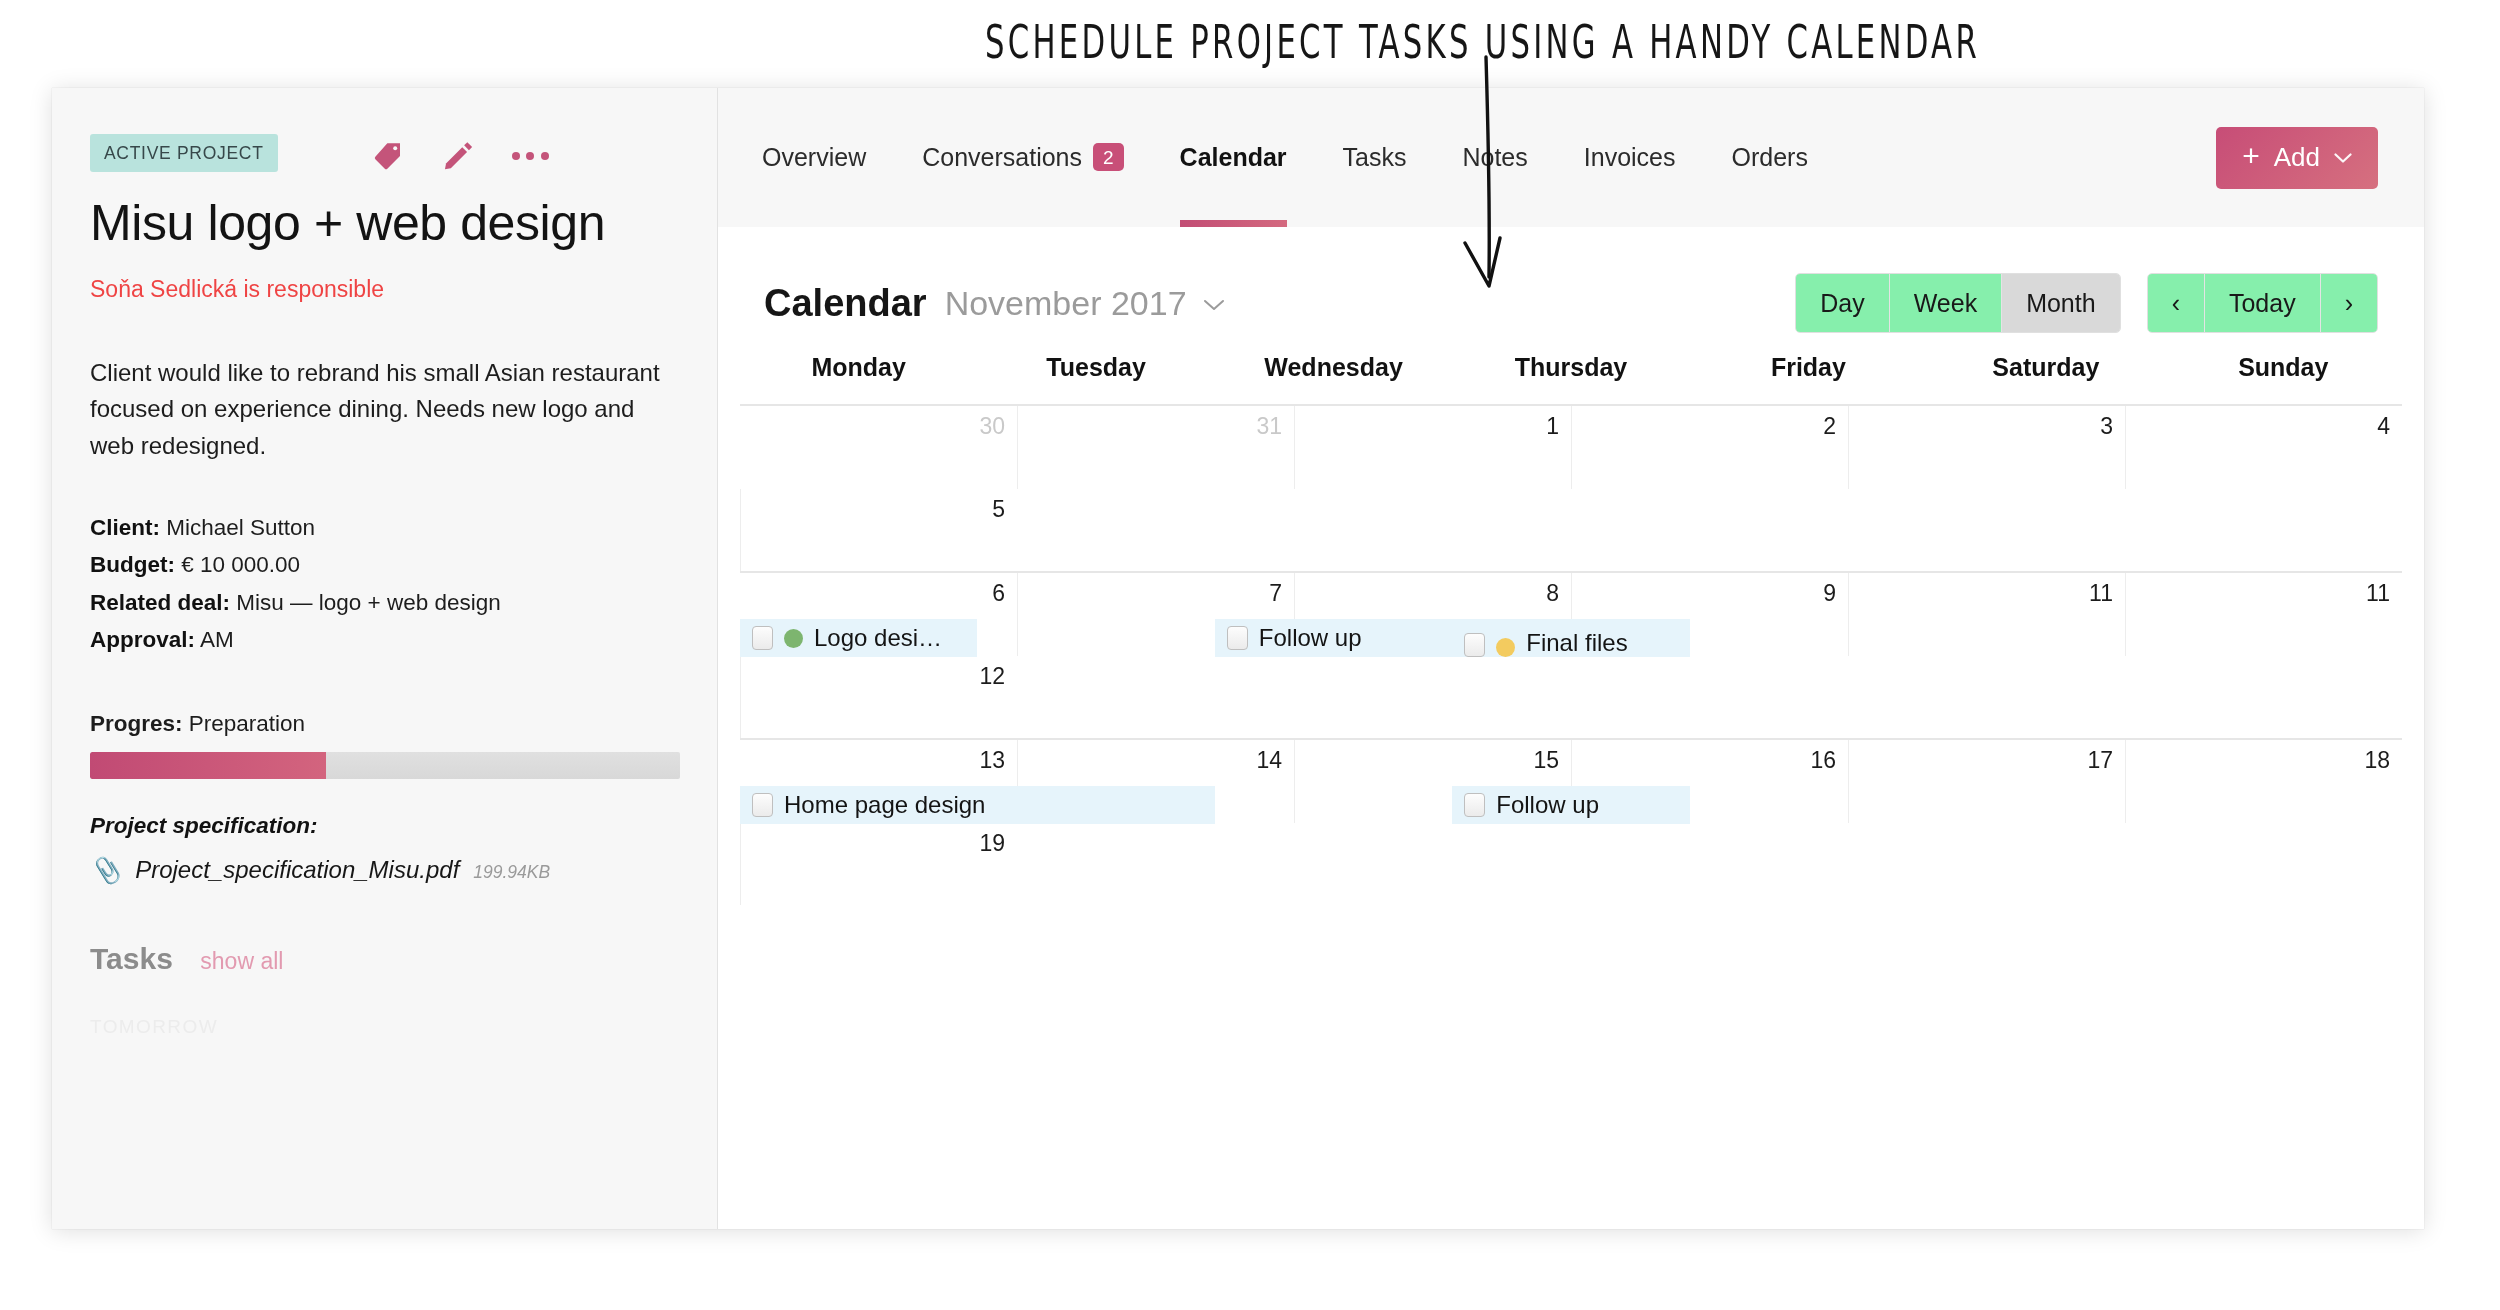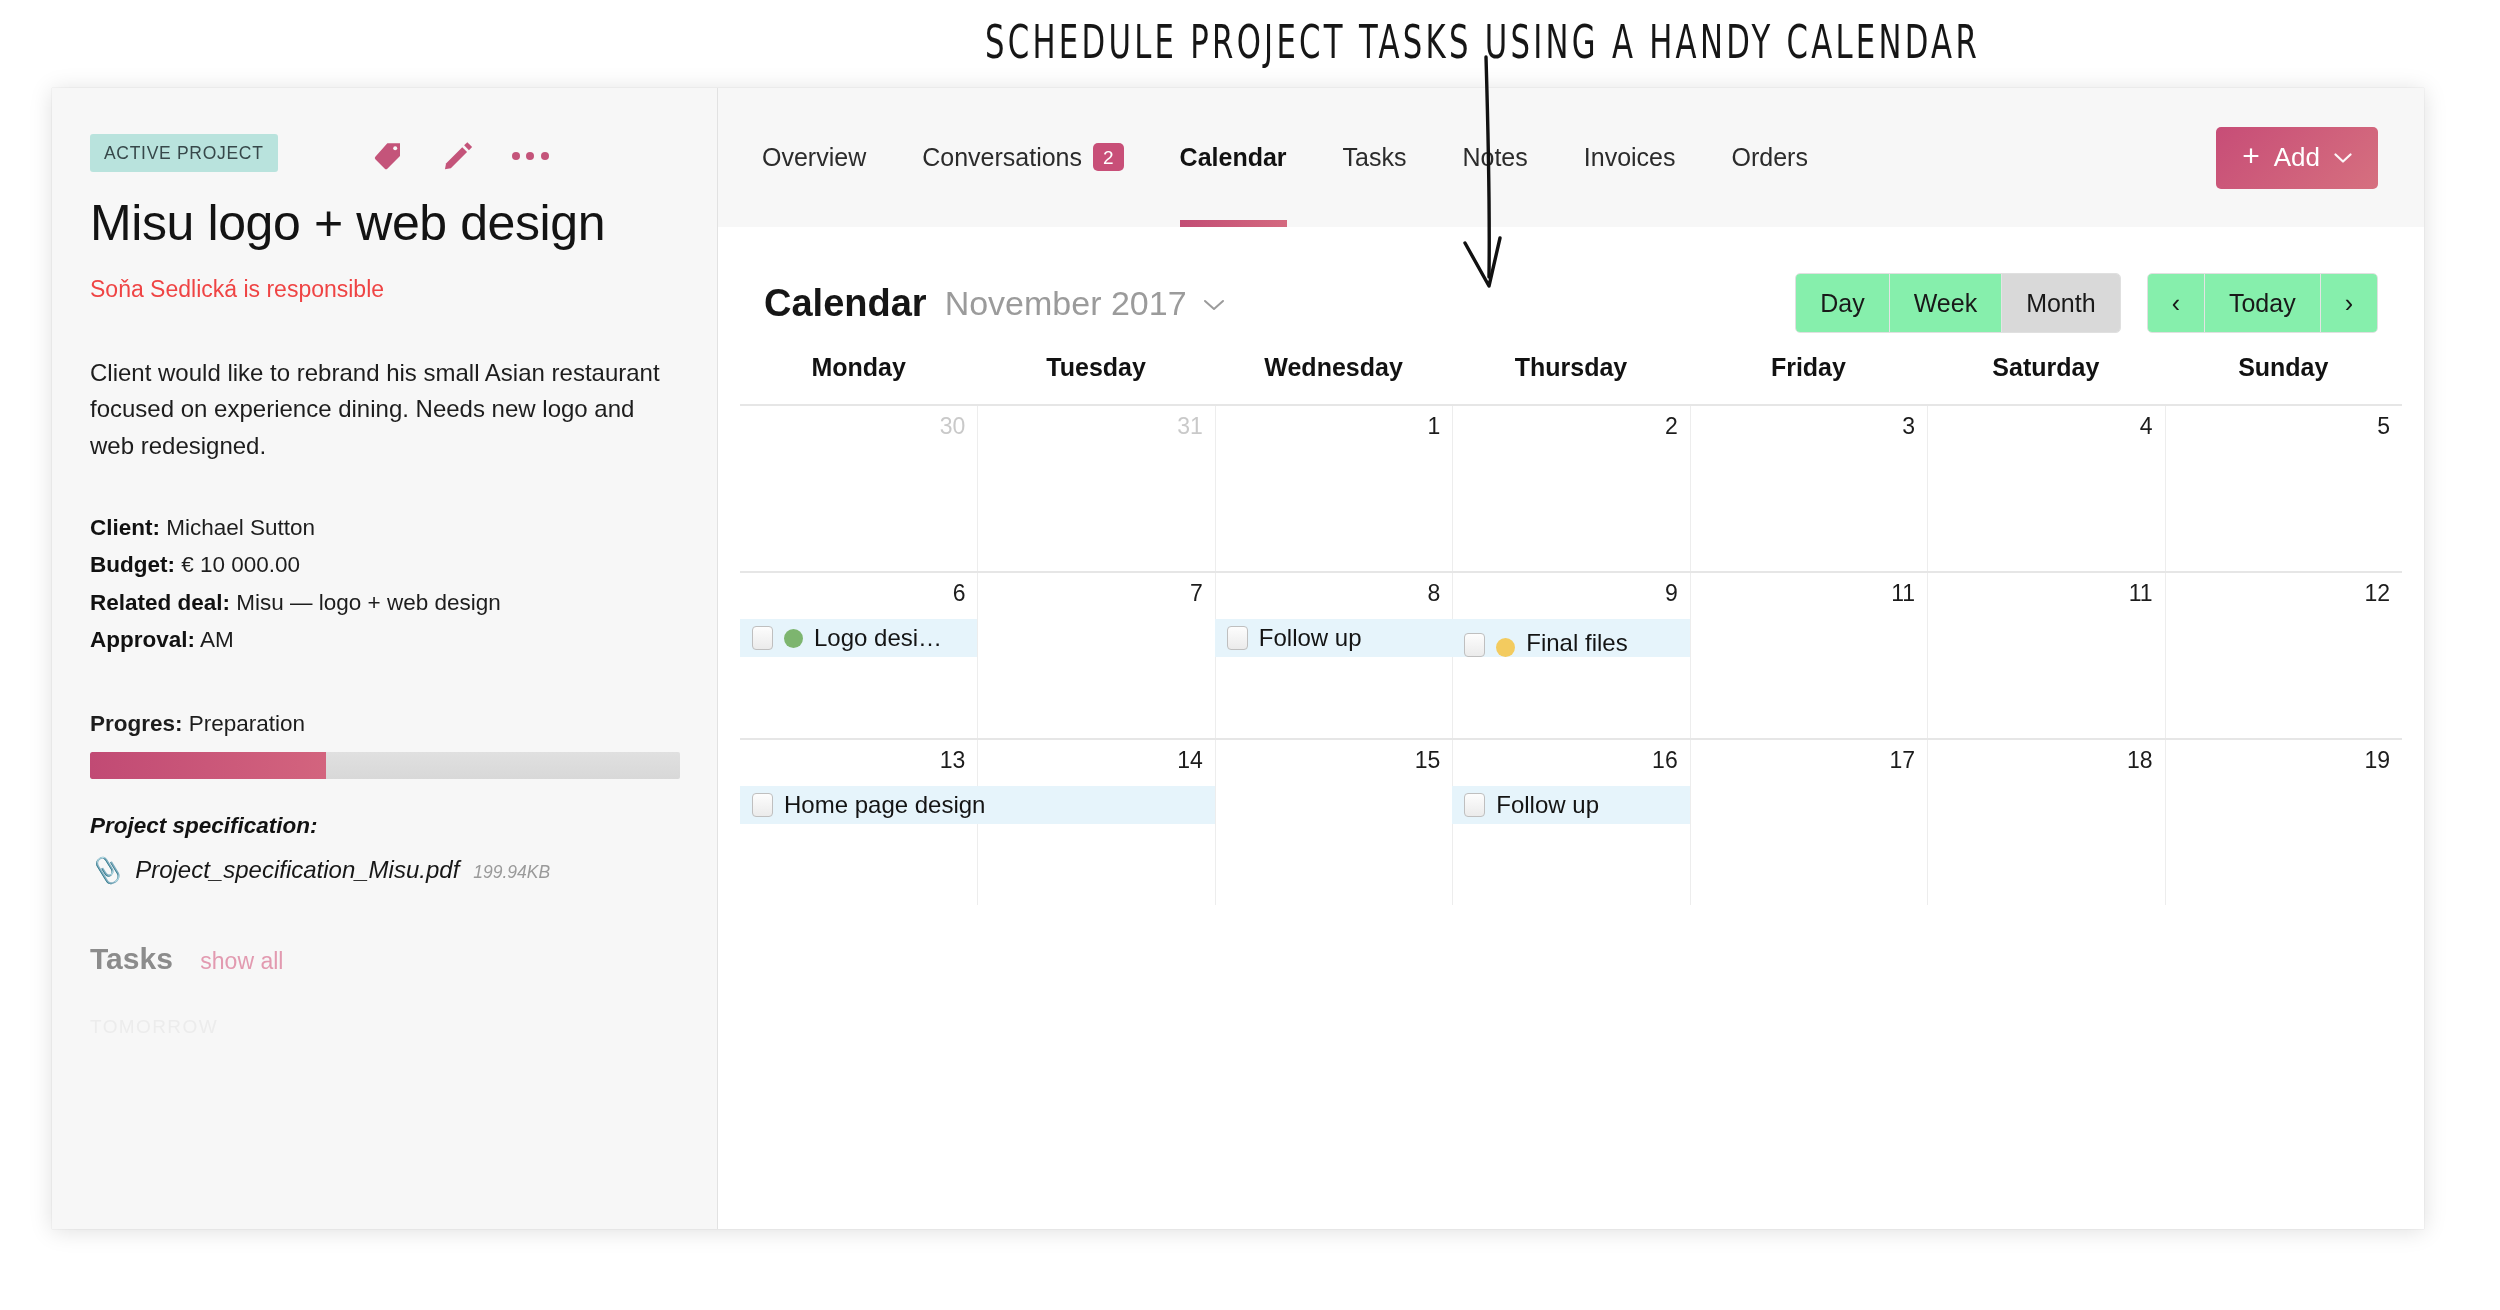--- a/index.html
+++ b/index.html
@@ -233,21 +233,21 @@
     font-weight: 700;
     color: #121212;
     padding-bottom: 22px;
   }
 
   .cal-grid {
     padding: 0 22px;
   }
   .cal-week {
     display: grid;
-    grid-template-columns: repeat(7, 1fr);
+    grid-template-columns: repeat(6, 1fr);
     height: 167px;
     position: relative;
     border-top: 2px solid #e6e6e6;
   }
   .cal-cell {
     border-left: 1px solid #ededed;
     position: relative;
   }
   .cal-cell:first-child { border-left: none; }
   .cal-daynum {

